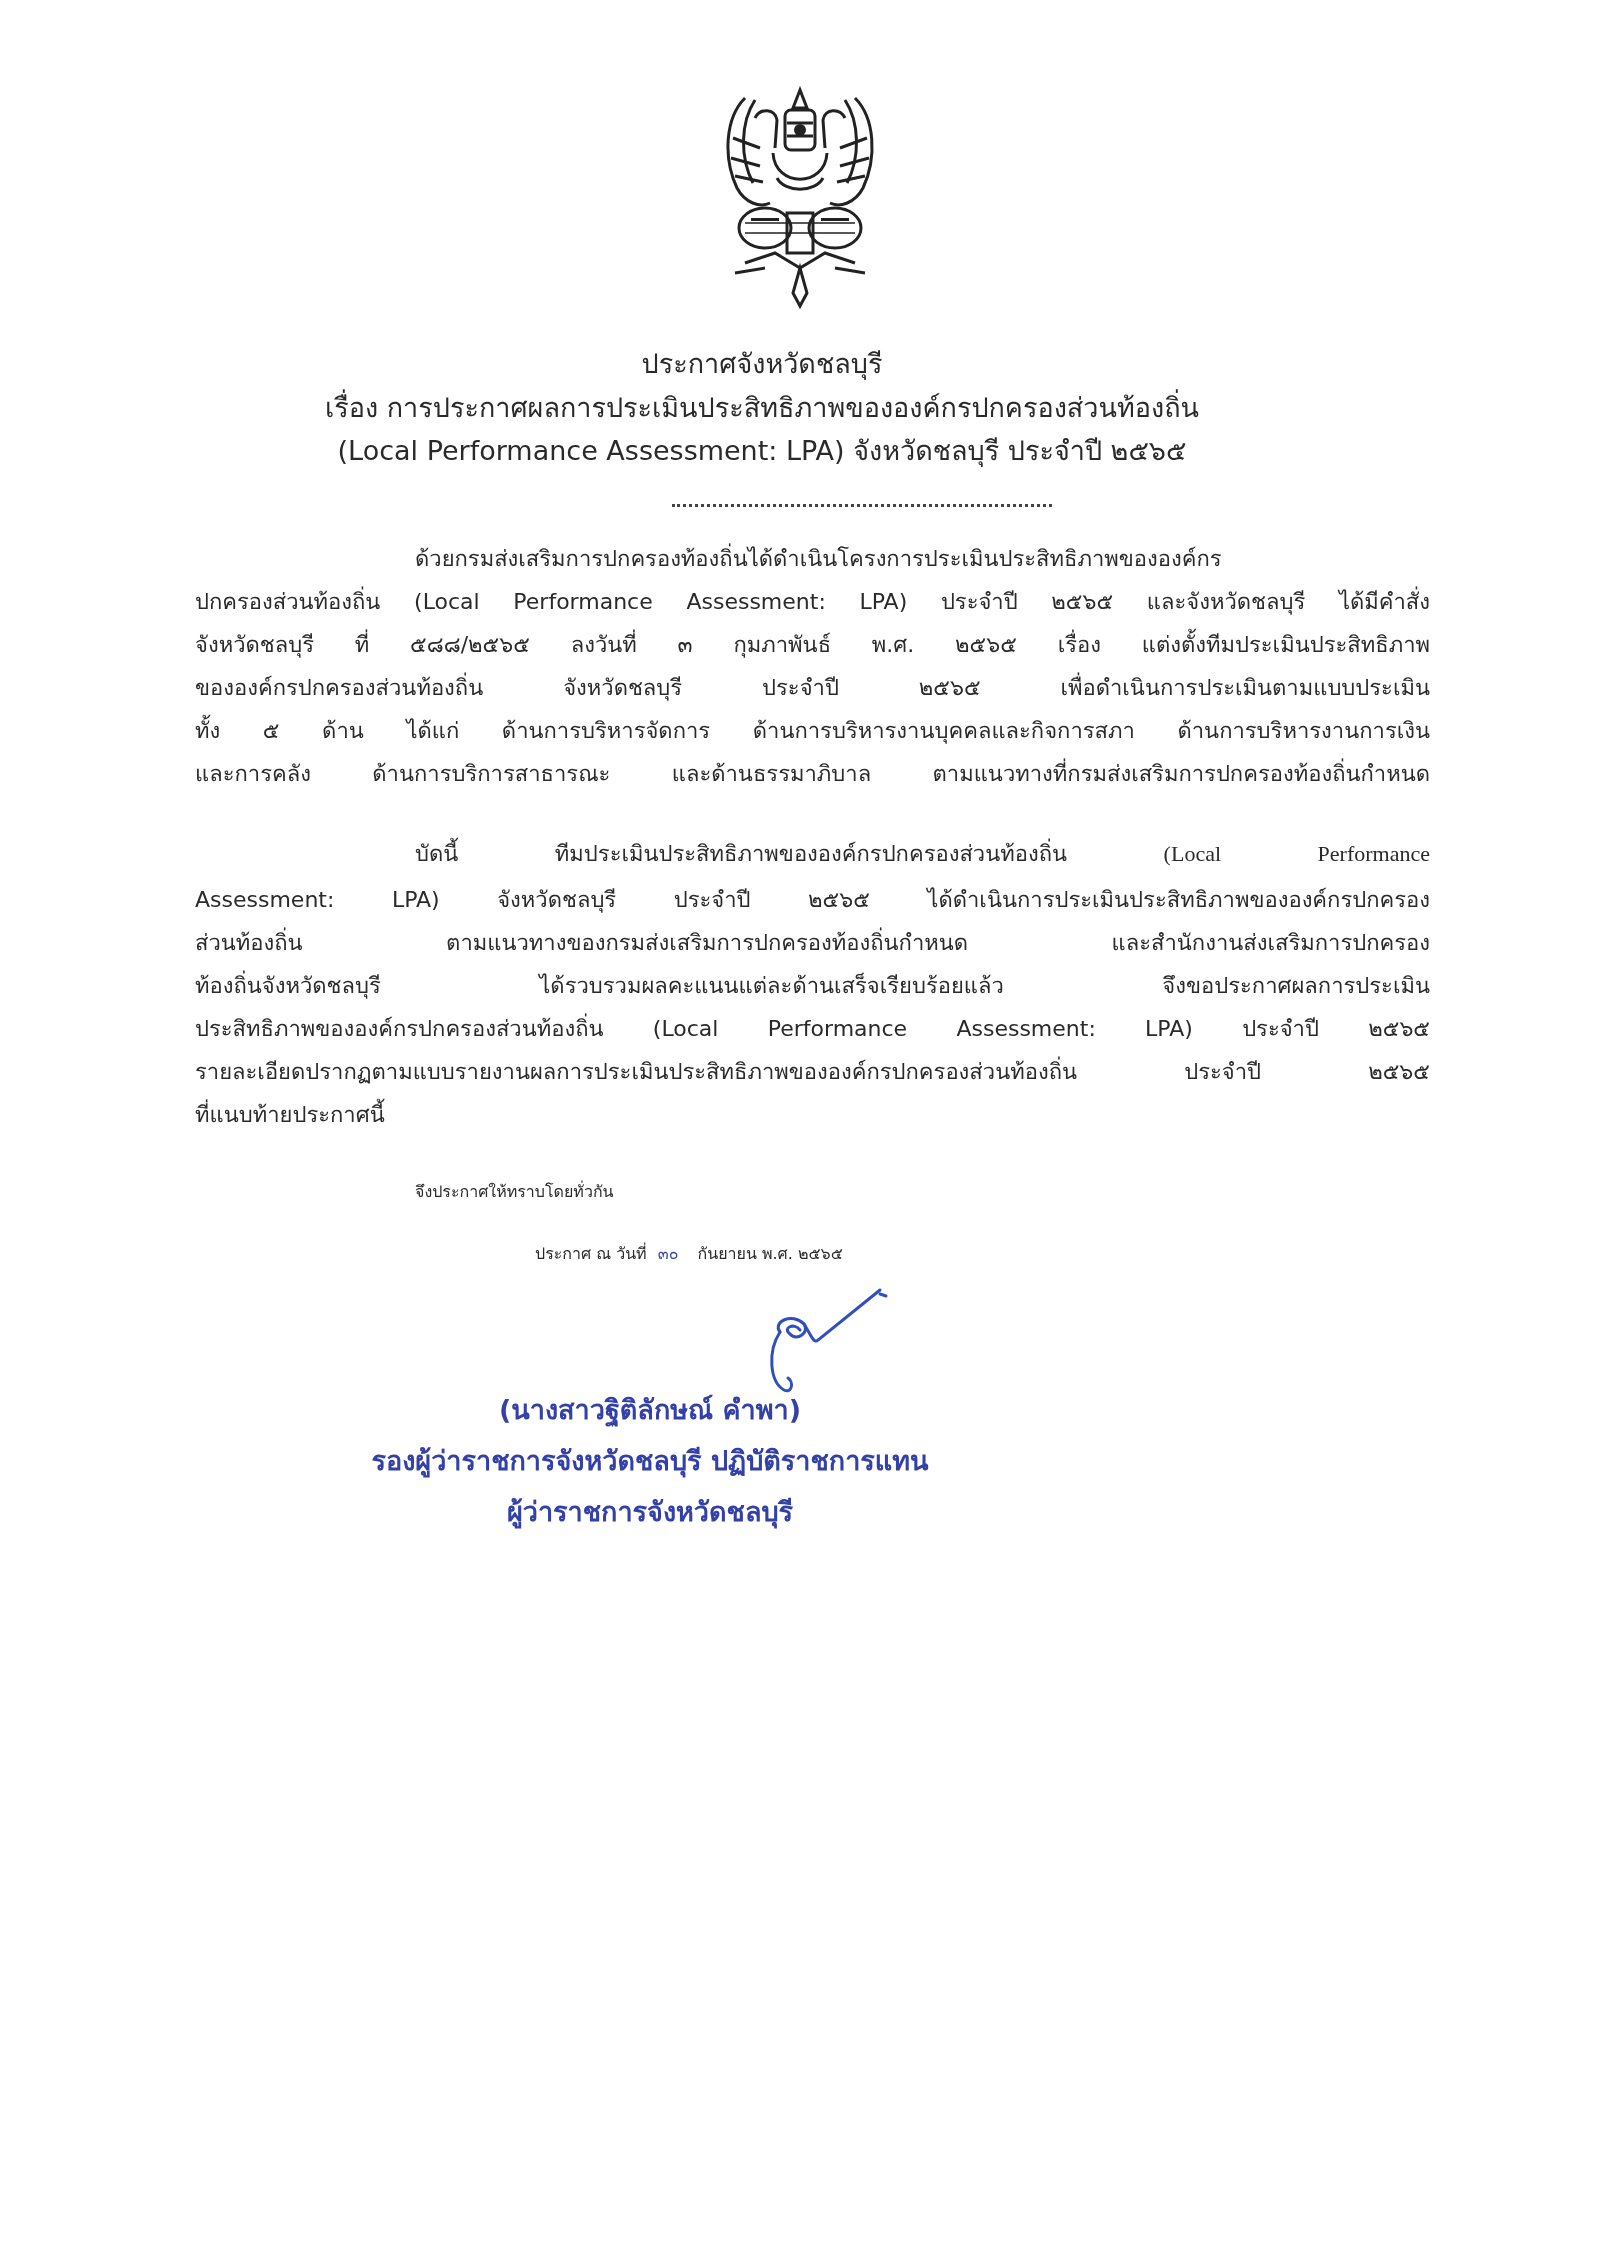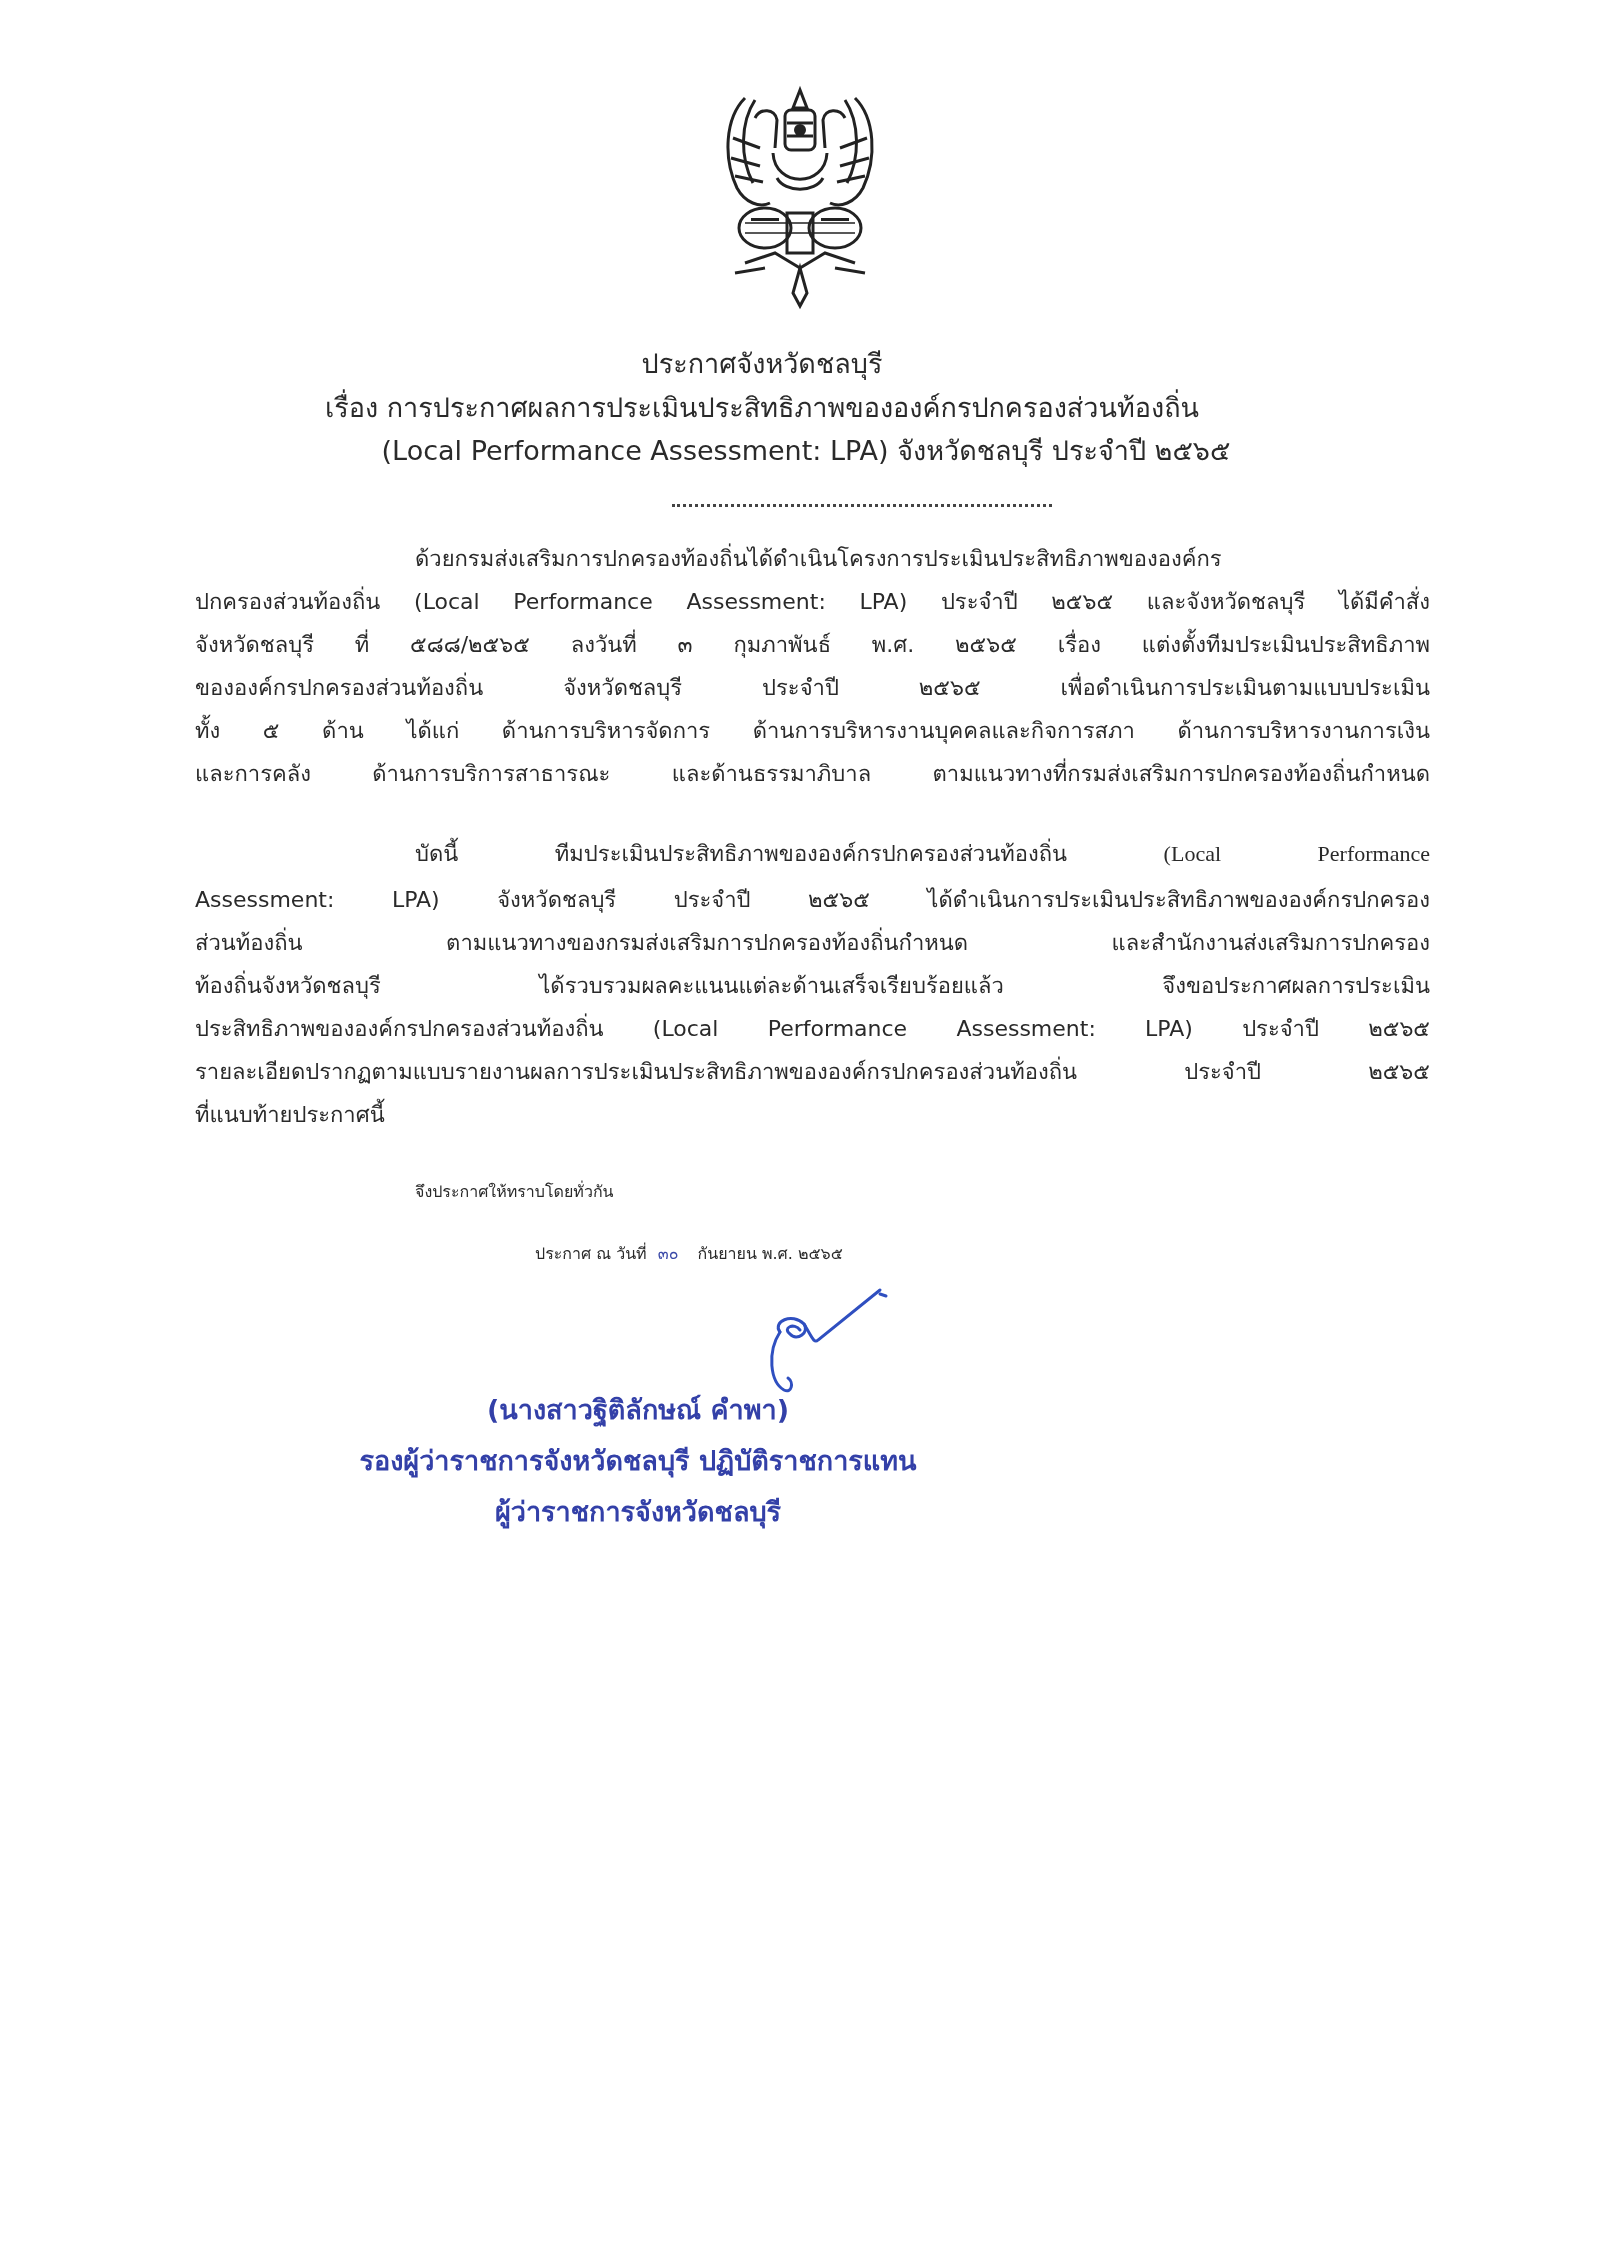--- a/index.html
+++ b/index.html
@@ -21,21 +21,21 @@
   }
   .body-line {
     position: absolute; font-size: 22px; line-height: 36px; white-space: nowrap;
     text-align: justify; text-align-last: justify;
   }
   .full { left: 195px; width: 1235px; }
   .indent { left: 415px; width: 1015px; }
   .last { text-align-last: left; }
   .plain { position: absolute; font-size: 16px; line-height: 36px; white-space: nowrap; }
   .blue { color: #3b4aa8; }
-  .sig-text { position: absolute; left: 0; width: 1276px; text-align: center; font-size: 27px; line-height: 36px; color: #3340a8; font-weight: bold; }
+  .sig-text { position: absolute; left: 12px; width: 1276px; text-align: center; font-size: 27px; line-height: 36px; color: #3340a8; font-weight: bold; }
   .signature { position: absolute; left: 752px; top: 1282px; width: 140px; height: 120px; }
 </style>
 </head>
 <body>
 
 <div class="page">
 
   <svg class="emblem" viewBox="0 0 170 232">
     <g fill="none" stroke="#222" stroke-width="3">
 
@@ -66,21 +66,21 @@
     </g>
     <g fill="#222">
       <circle cx="85" cy="52" r="6"></circle>
       <rect x="36" y="140" width="28" height="3"></rect>
       <rect x="106" y="140" width="28" height="3"></rect>
     </g>
   </svg>
 
   <div class="center-line" style="top:346px;">ประกาศจังหวัดชลบุรี</div>
   <div class="center-line" style="top:390px;">เรื่อง  การประกาศผลการประเมินประสิทธิภาพขององค์กรปกครองส่วนท้องถิ่น</div>
-  <div class="center-line" style="top:433px;padding-left:44px;">(Local Performance Assessment: LPA) จังหวัดชลบุรี ประจำปี ๒๕๖๕</div>
+  <div class="center-line" style="top:433px;">(Local Performance Assessment: LPA) จังหวัดชลบุรี ประจำปี ๒๕๖๕</div>
   <div class="dots"></div>
 
   <div>
     <div class="body-line indent" style="top:541px;">ด้วยกรมส่งเสริมการปกครองท้องถิ่นได้ดำเนินโครงการประเมินประสิทธิภาพขององค์กร</div>
     <div class="body-line full" style="top:584px;">ปกครองส่วนท้องถิ่น (Local Performance Assessment: LPA) ประจำปี ๒๕๖๕ และจังหวัดชลบุรี ได้มีคำสั่ง</div>
     <div class="body-line full" style="top:627px;">จังหวัดชลบุรี ที่ ๕๘๘/๒๕๖๕ ลงวันที่ ๓ กุมภาพันธ์ พ.ศ. ๒๕๖๕ เรื่อง แต่งตั้งทีมประเมินประสิทธิภาพ</div>
     <div class="body-line full" style="top:670px;">ขององค์กรปกครองส่วนท้องถิ่น จังหวัดชลบุรี ประจำปี ๒๕๖๕ เพื่อดำเนินการประเมินตามแบบประเมิน</div>
     <div class="body-line full" style="top:713px;">ทั้ง ๕ ด้าน ได้แก่ ด้านการบริหารจัดการ ด้านการบริหารงานบุคคลและกิจการสภา ด้านการบริหารงานการเงิน</div>
     <div class="body-line full" style="top:756px;">และการคลัง ด้านการบริการสาธารณะ และด้านธรรมาภิบาล ตามแนวทางที่กรมส่งเสริมการปกครองท้องถิ่นกำหนด</div>
   </div>

